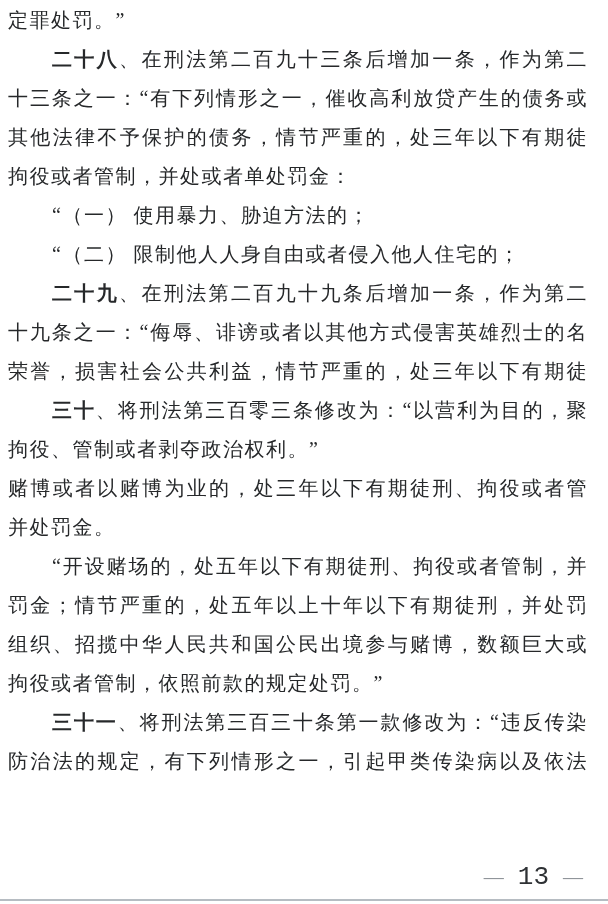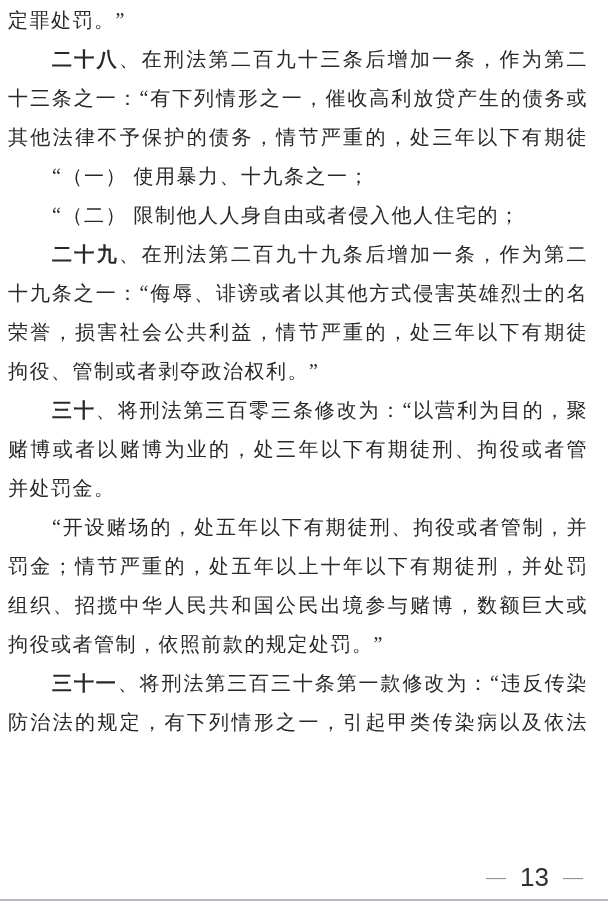--- a/index.html
+++ b/index.html
@@ -49,21 +49,21 @@
   }
   .footer .dash {
     color: #8a8f94;
     font-size: 20px;
     line-height: 34px;
   }
   .footer .pagenum {
     color: #2e3134;
     font-size: 26px;
     line-height: 34px;
-    font-family: Liberation Sans, sans-serif;
+    font-family: Liberation Mono, monospace;
   }
   .bottom-rule {
     position: absolute;
     left: 0;
     bottom: 3px;
     width: 100%;
     height: 2px;
     background: #b6bcc2;
   }
 </style>
@@ -74,35 +74,36 @@
 
   <div class="doc" id="doc-body">
   <div class="line"><span class="line-text">定罪处罚。”</span></div>
 
   <div class="line indent justify"><span class="bold-num">二十八</span><span class="line-text">、在刑法第二百九十三条后增加一条，作为第二百九</span></div>
 
   <div class="line justify"><span class="line-text">十三条之一：“有下列情形之一，催收高利放贷产生的债务或者</span></div>
 
   <div class="line justify"><span class="line-text">其他法律不予保护的债务，情节严重的，处三年以下有期徒刑、</span></div>
 
+  <div class="line"><span class="line-text">拘役或者管制，并处或者单处罚金：</span></div>
 
-  <div class="line indent"><span class="line-text">“（一） 使用暴力、十九条之一；</span></div>
+  <div class="line indent"><span class="line-text">“（一） 使用暴力、胁迫方法的；</span></div>
 
   <div class="line indent"><span class="line-text">“（二） 限制他人人身自由或者侵入他人住宅的；</span></div>
 
 
   <div class="line indent justify"><span class="bold-num">二十九</span><span class="line-text">、在刑法第二百九十九条后增加一条，作为第二百九</span></div>
 
   <div class="line justify"><span class="line-text">十九条之一：“侮辱、诽谤或者以其他方式侵害英雄烈士的名誉、</span></div>
 
   <div class="line justify"><span class="line-text">荣誉，损害社会公共利益，情节严重的，处三年以下有期徒刑、</span></div>
 
+  <div class="line indent justify"><span class="bold-num">三十</span><span class="line-text">、将刑法第三百零三条修改为：“以营利为目的，聚众</span></div>
+
   <div class="line"><span class="line-text">拘役、管制或者剥夺政治权利。”</span></div>
-
-  <div class="line indent justify"><span class="bold-num">三十</span><span class="line-text">、将刑法第三百零三条修改为：“以营利为目的，聚众</span></div>
 
   <div class="line justify"><span class="line-text">赌博或者以赌博为业的，处三年以下有期徒刑、拘役或者管制，</span></div>
 
   <div class="line"><span class="line-text">并处罚金。</span></div>
 
   <div class="line indent justify"><span class="line-text">“开设赌场的，处五年以下有期徒刑、拘役或者管制，并处</span></div>
 
   <div class="line justify"><span class="line-text">罚金；情节严重的，处五年以上十年以下有期徒刑，并处罚金。</span></div>
 
 

